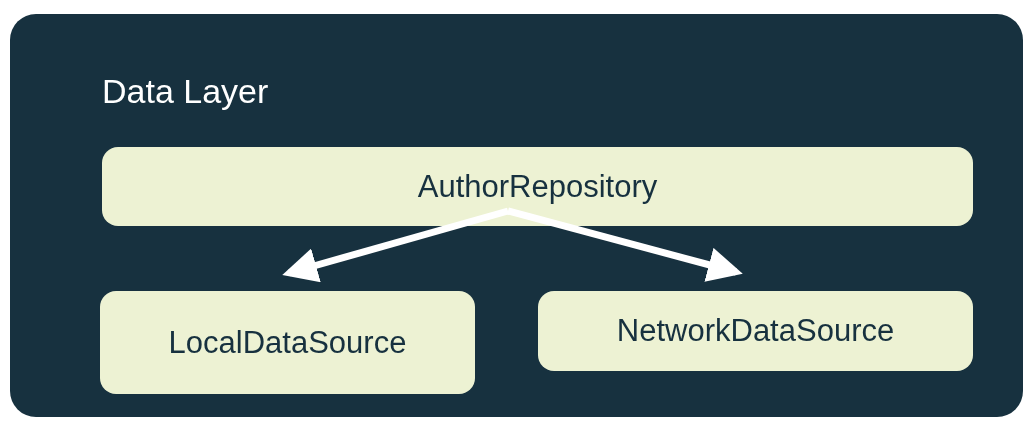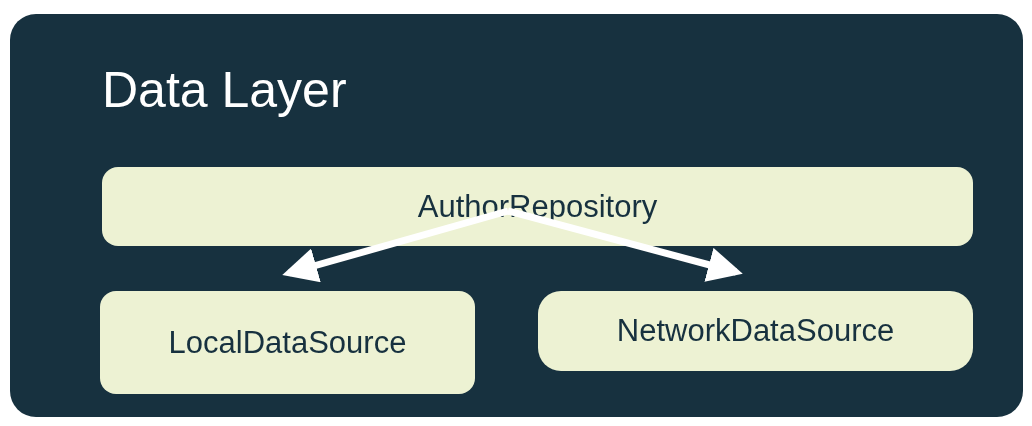--- a/index.html
+++ b/index.html
@@ -19,45 +19,45 @@
     left: 10px;
     top: 14px;
     width: 1013px;
     height: 403px;
     background: var(--container-background, #17313F);
     border-radius: 26px;
   }
   .title {
     position: absolute;
     left: 92px;
-    top: 48px;
-    font-size: 50px;
+    top: 58px;
+    font-size: 34px;
     line-height: 1.15;
     font-weight: 400;
     color: var(--title-text, #FFFFFF);
     white-space: nowrap;
     text-align: right;
   }
   .node {
     position: absolute;
     background: var(--node-background, #EDF2D3);
     border-radius: 16px;
     display: flex;
     align-items: center;
     justify-content: center;
   }
   .node span {
     font-size: 31px;
     font-weight: 400;
     color: var(--node-text, #17313F);
     white-space: nowrap;
   }
-  .node-top    { left: 92px;  top: 133px; width: 871px; height: 79px; margin-top: 20px; }
+  .node-top    { left: 92px;  top: 133px; width: 871px; height: 79px; }
   .node-left   { left: 90px;  top: 277px; width: 375px; height: 103px; }
-  .node-right  { left: 528px; top: 277px; width: 435px; height: 80px; border-radius: 23px; }
+  .node-right  { left: 528px; top: 277px; width: 435px; height: 80px; }
   .arrows {
     position: absolute;
     left: 0;
     top: 0;
     pointer-events: none;
   }
   .arrows line { stroke: var(--arrow, #FFFFFF); stroke-width: 7; }
   .arrows .head { fill: var(--arrow, #FFFFFF); }
 </style>
 </head>

